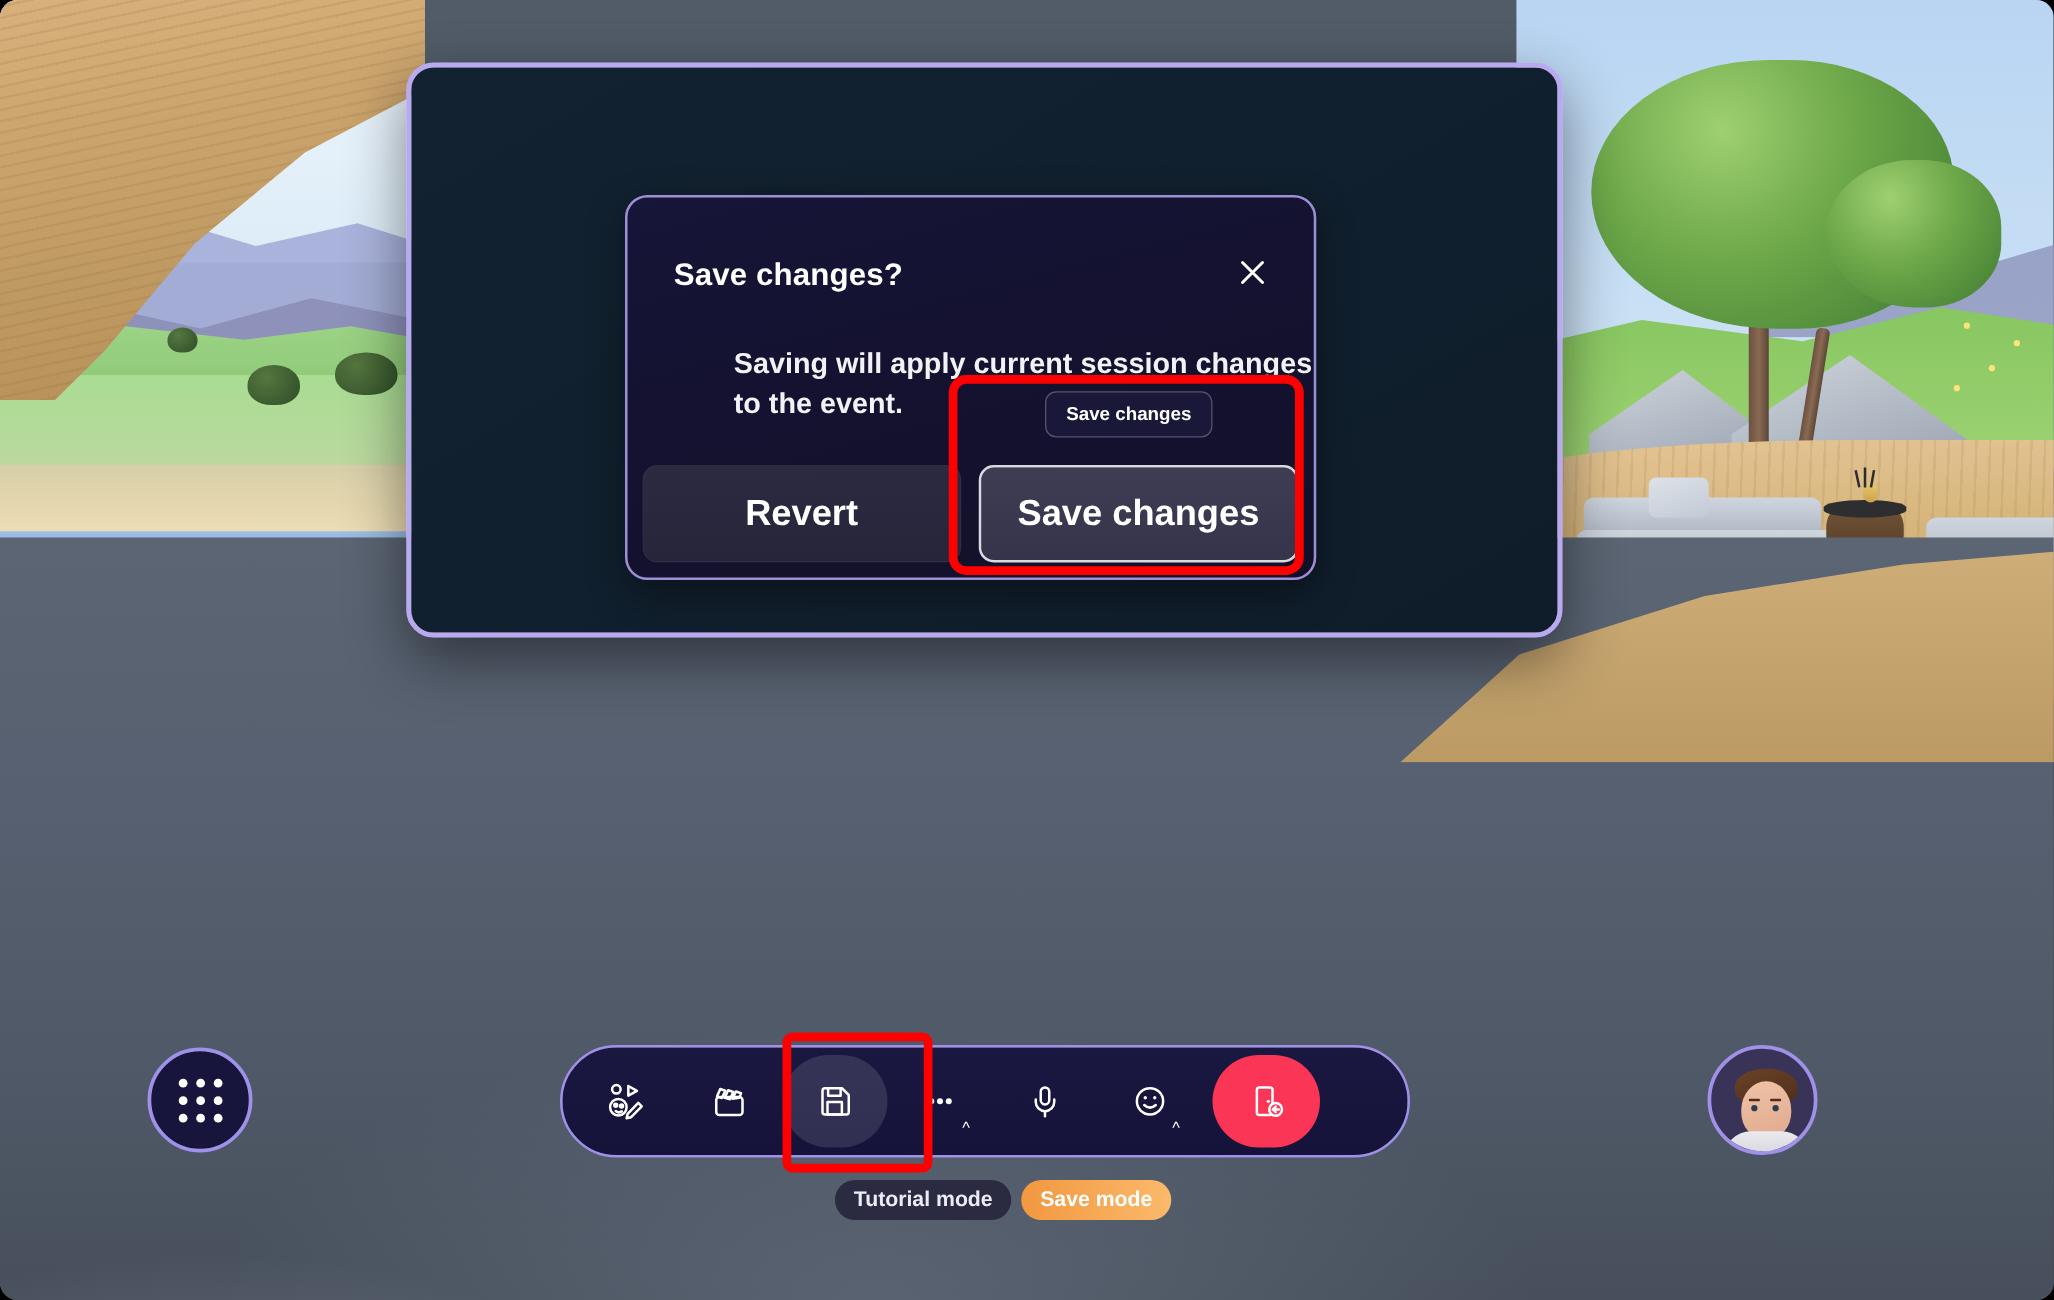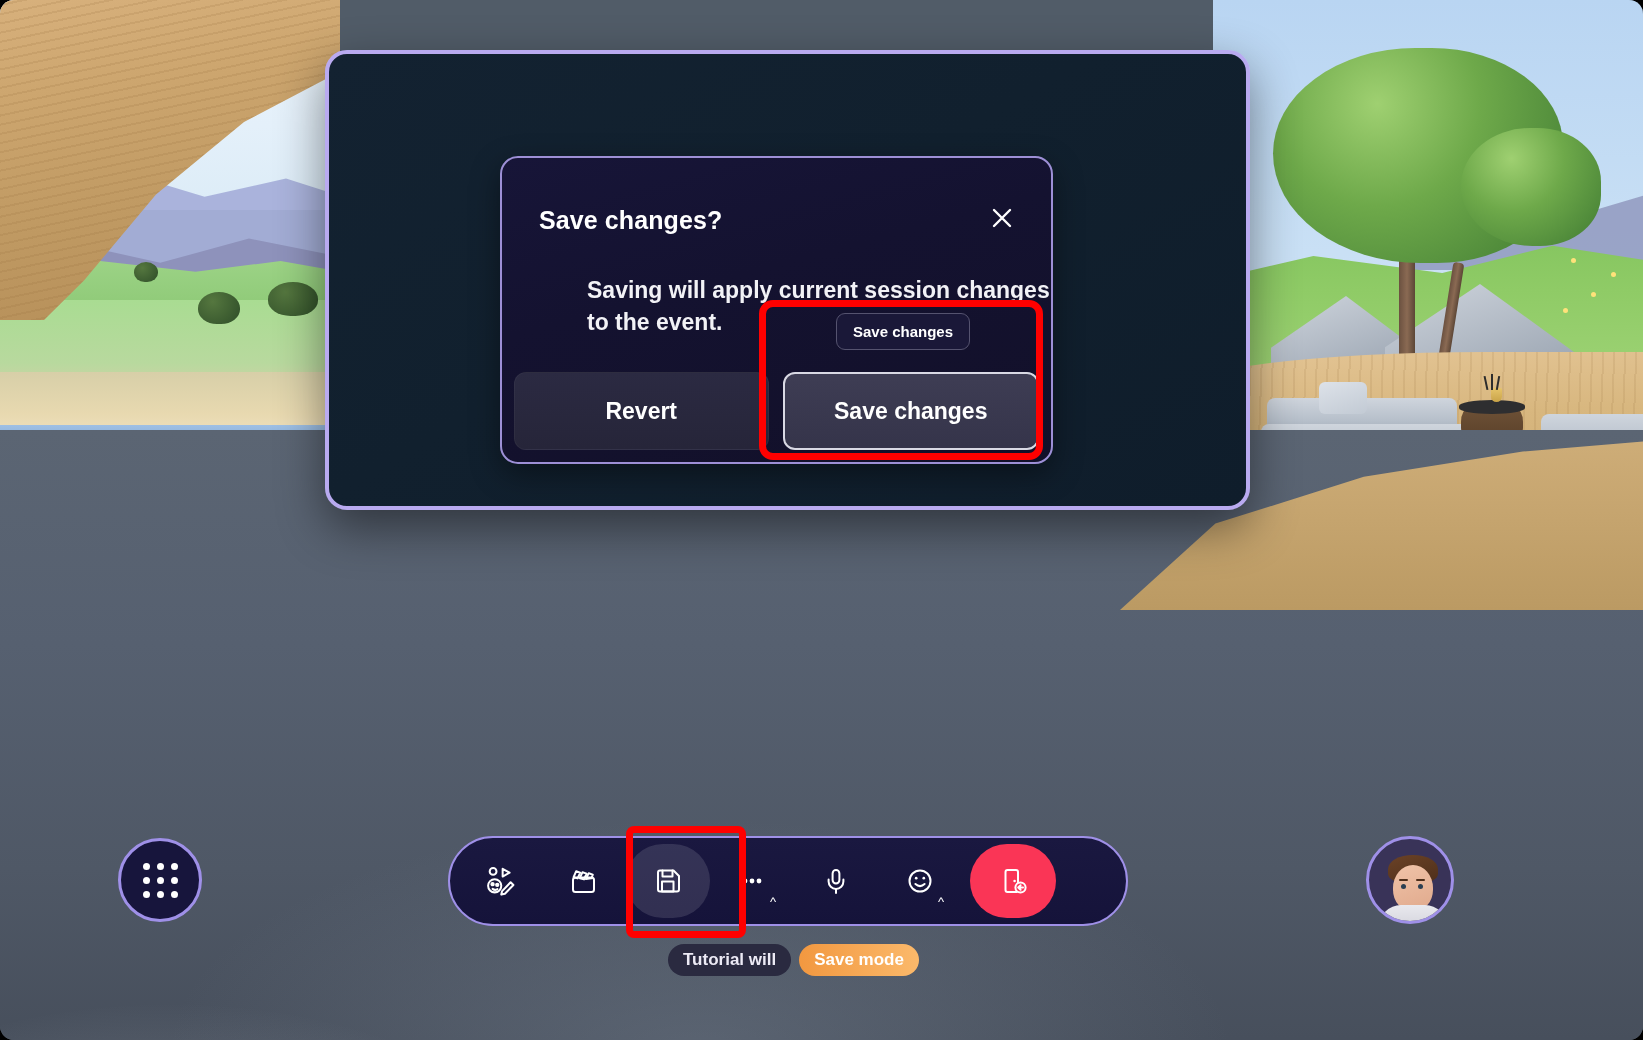--- a/index.html
+++ b/index.html
@@ -213,21 +213,21 @@
     position: absolute; left: 37px; top: 117px; width: 475px;
     font-size: 23px; font-weight: 700; line-height: 1.38; color: #f2f2f6; margin-left: 48px;
   }
   .dlg-actions {
     position: absolute; left: 12px; right: 12px; bottom: 12px;
     display: flex; gap: 14px;
   }
   .btn {
     flex: 1 1 0; height: 78px;
     display: flex; align-items: center; justify-content: center;
-    font-size: 23px; font-weight: 700; color: #ffffff;
+    font-size: 29px; font-weight: 700; color: #ffffff;
     border-radius: 12px; cursor: pointer;
     font-family: "Liberation Sans", sans-serif;
   }
   .btn-secondary {
     background: linear-gradient(180deg,#2b2a42 0%,#262539 100%);
     border: 1px solid rgba(255,255,255,.04);
   }
   .btn-primary {
     background: linear-gradient(180deg,#3e3d54 0%,#35344a 100%);
     border: 2px solid #d9d9e4;
@@ -520,17 +520,17 @@
     <div class="av-face">
       <div class="av-brow" style="left:6px;  top:14px;"></div>
       <div class="av-brow" style="left:23px; top:14px;"></div>
       <div class="av-eye" style="left:8px;  top:19px;"></div>
       <div class="av-eye" style="left:25px; top:19px;"></div>
     </div>
     <div class="av-body"></div>
   </div>
 
   <div id="pill-row">
-    <div class="pill pill-event">Tutorial will</div>
+    <div class="pill pill-event">Tutorial mode</div>
     <div class="pill pill-mode">Save mode</div>
   </div>
 
 </div>
 
 </body></html>

